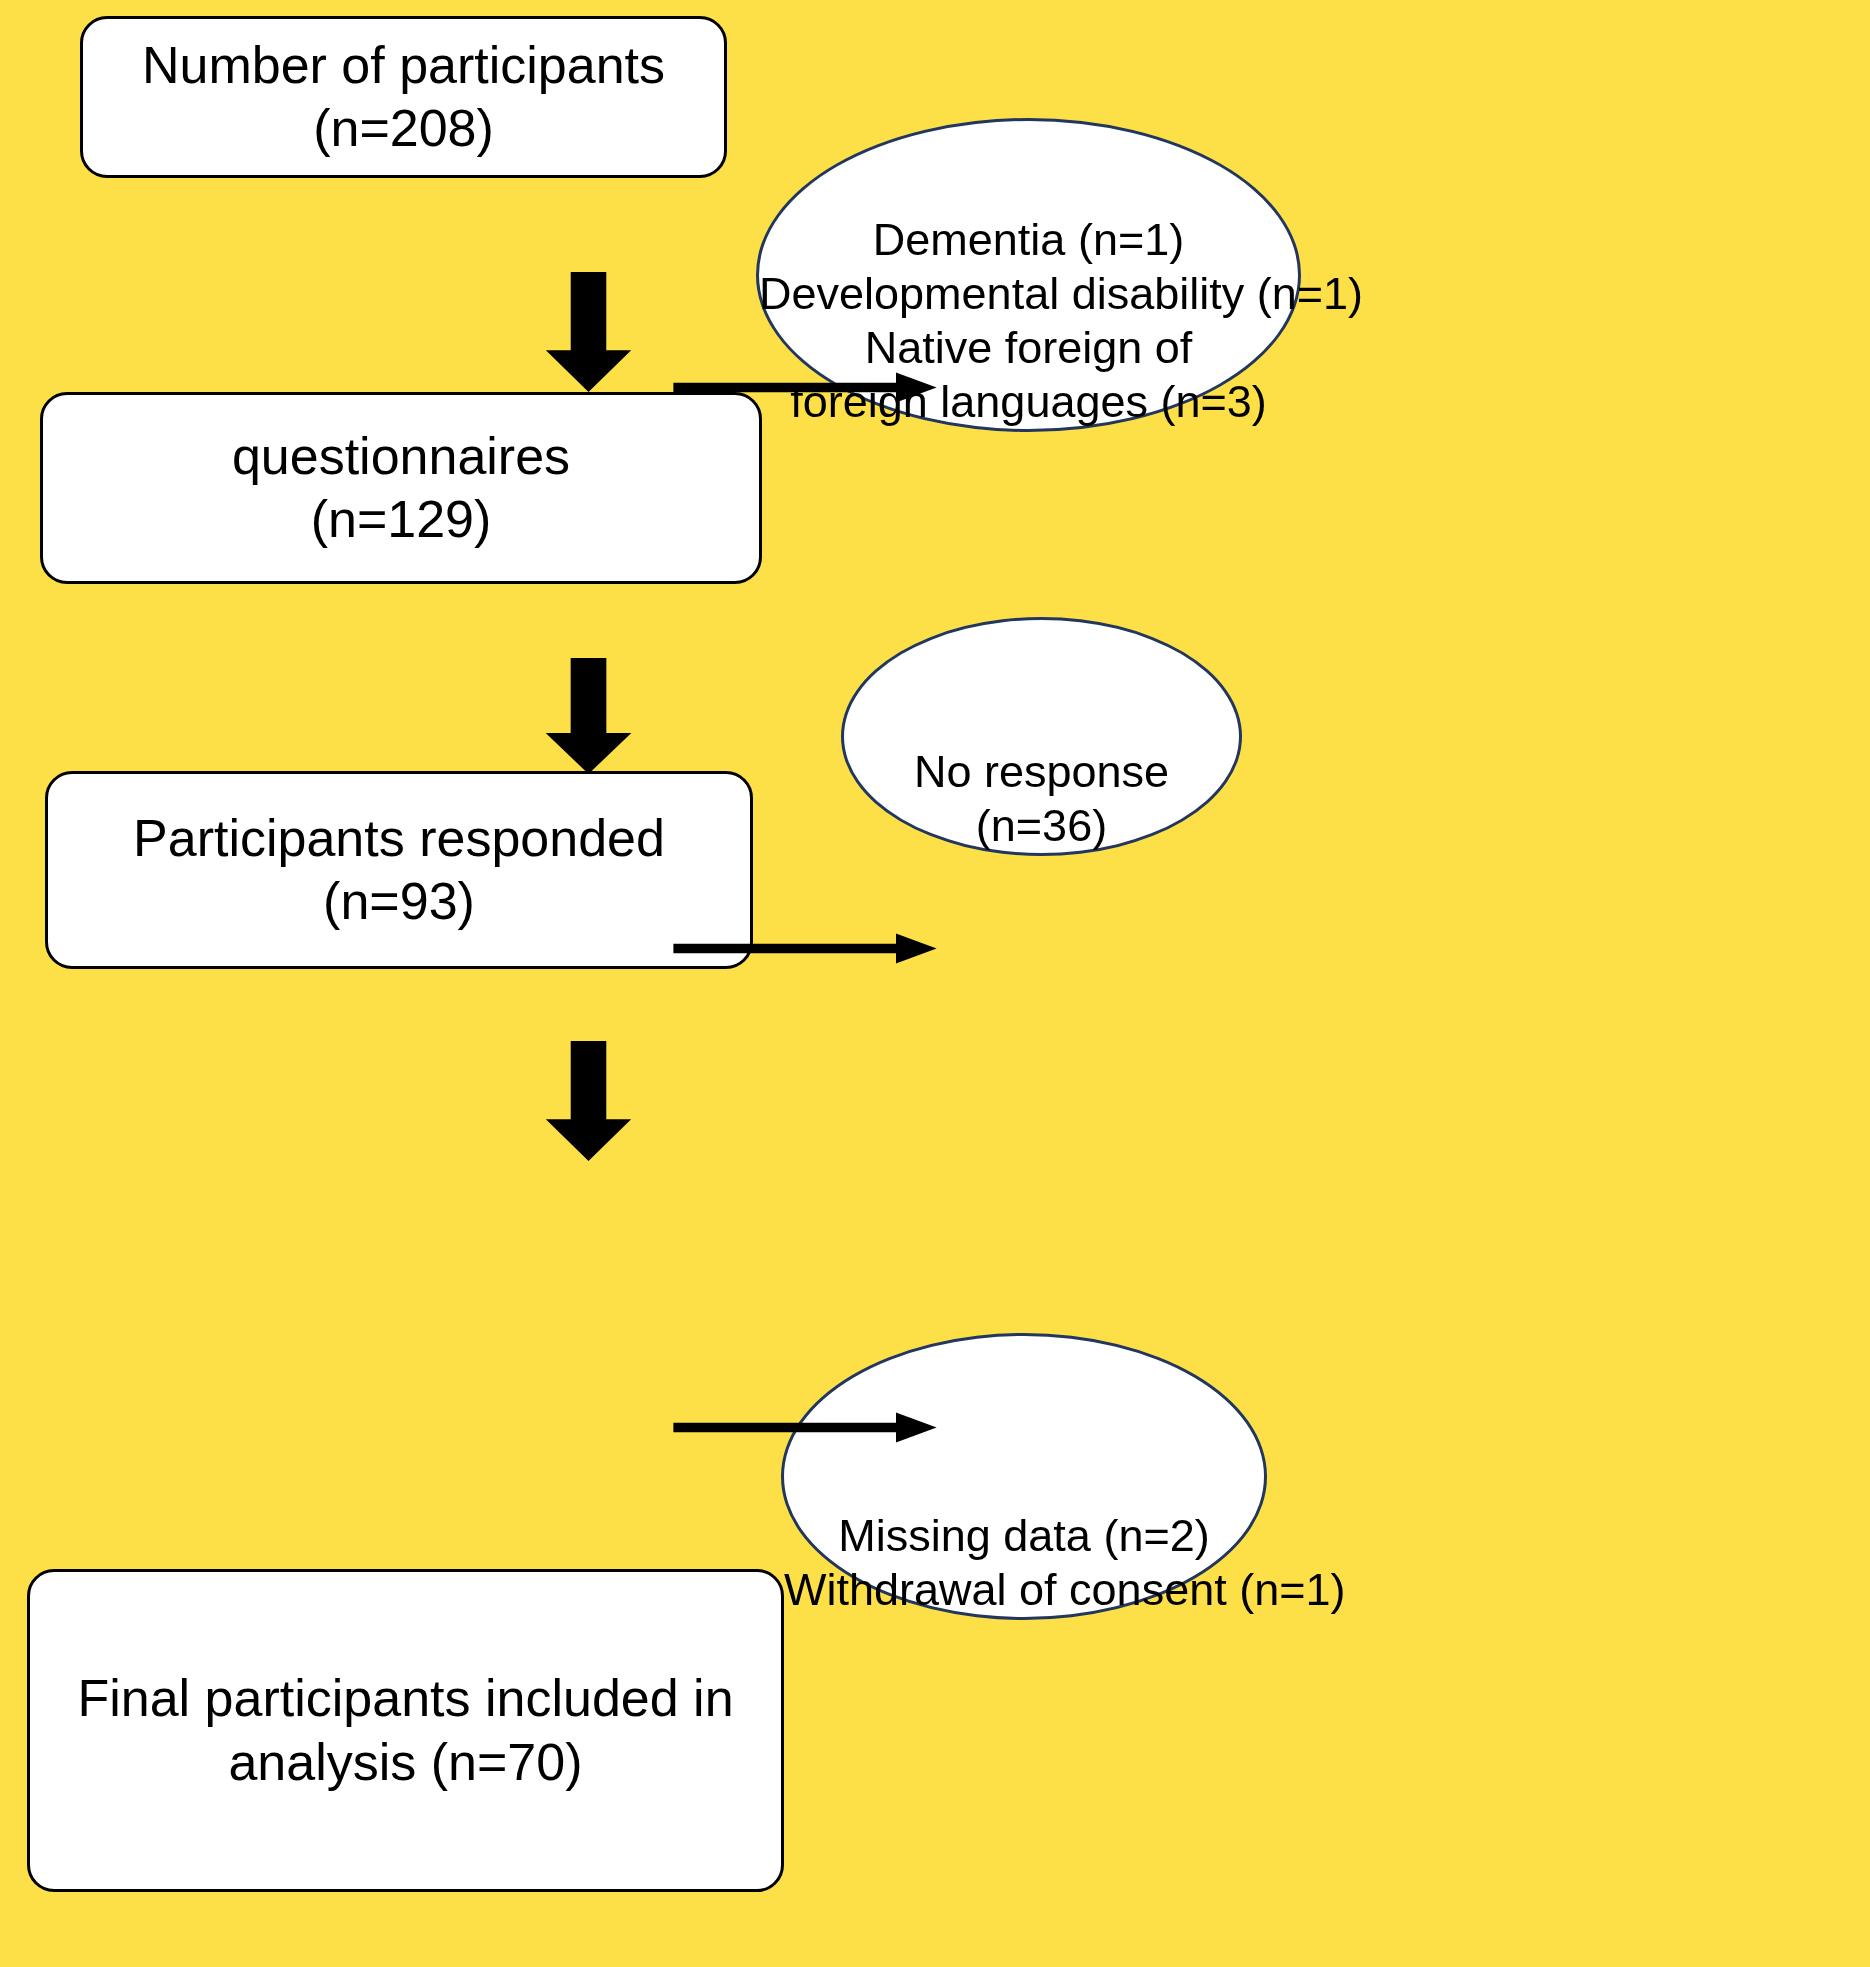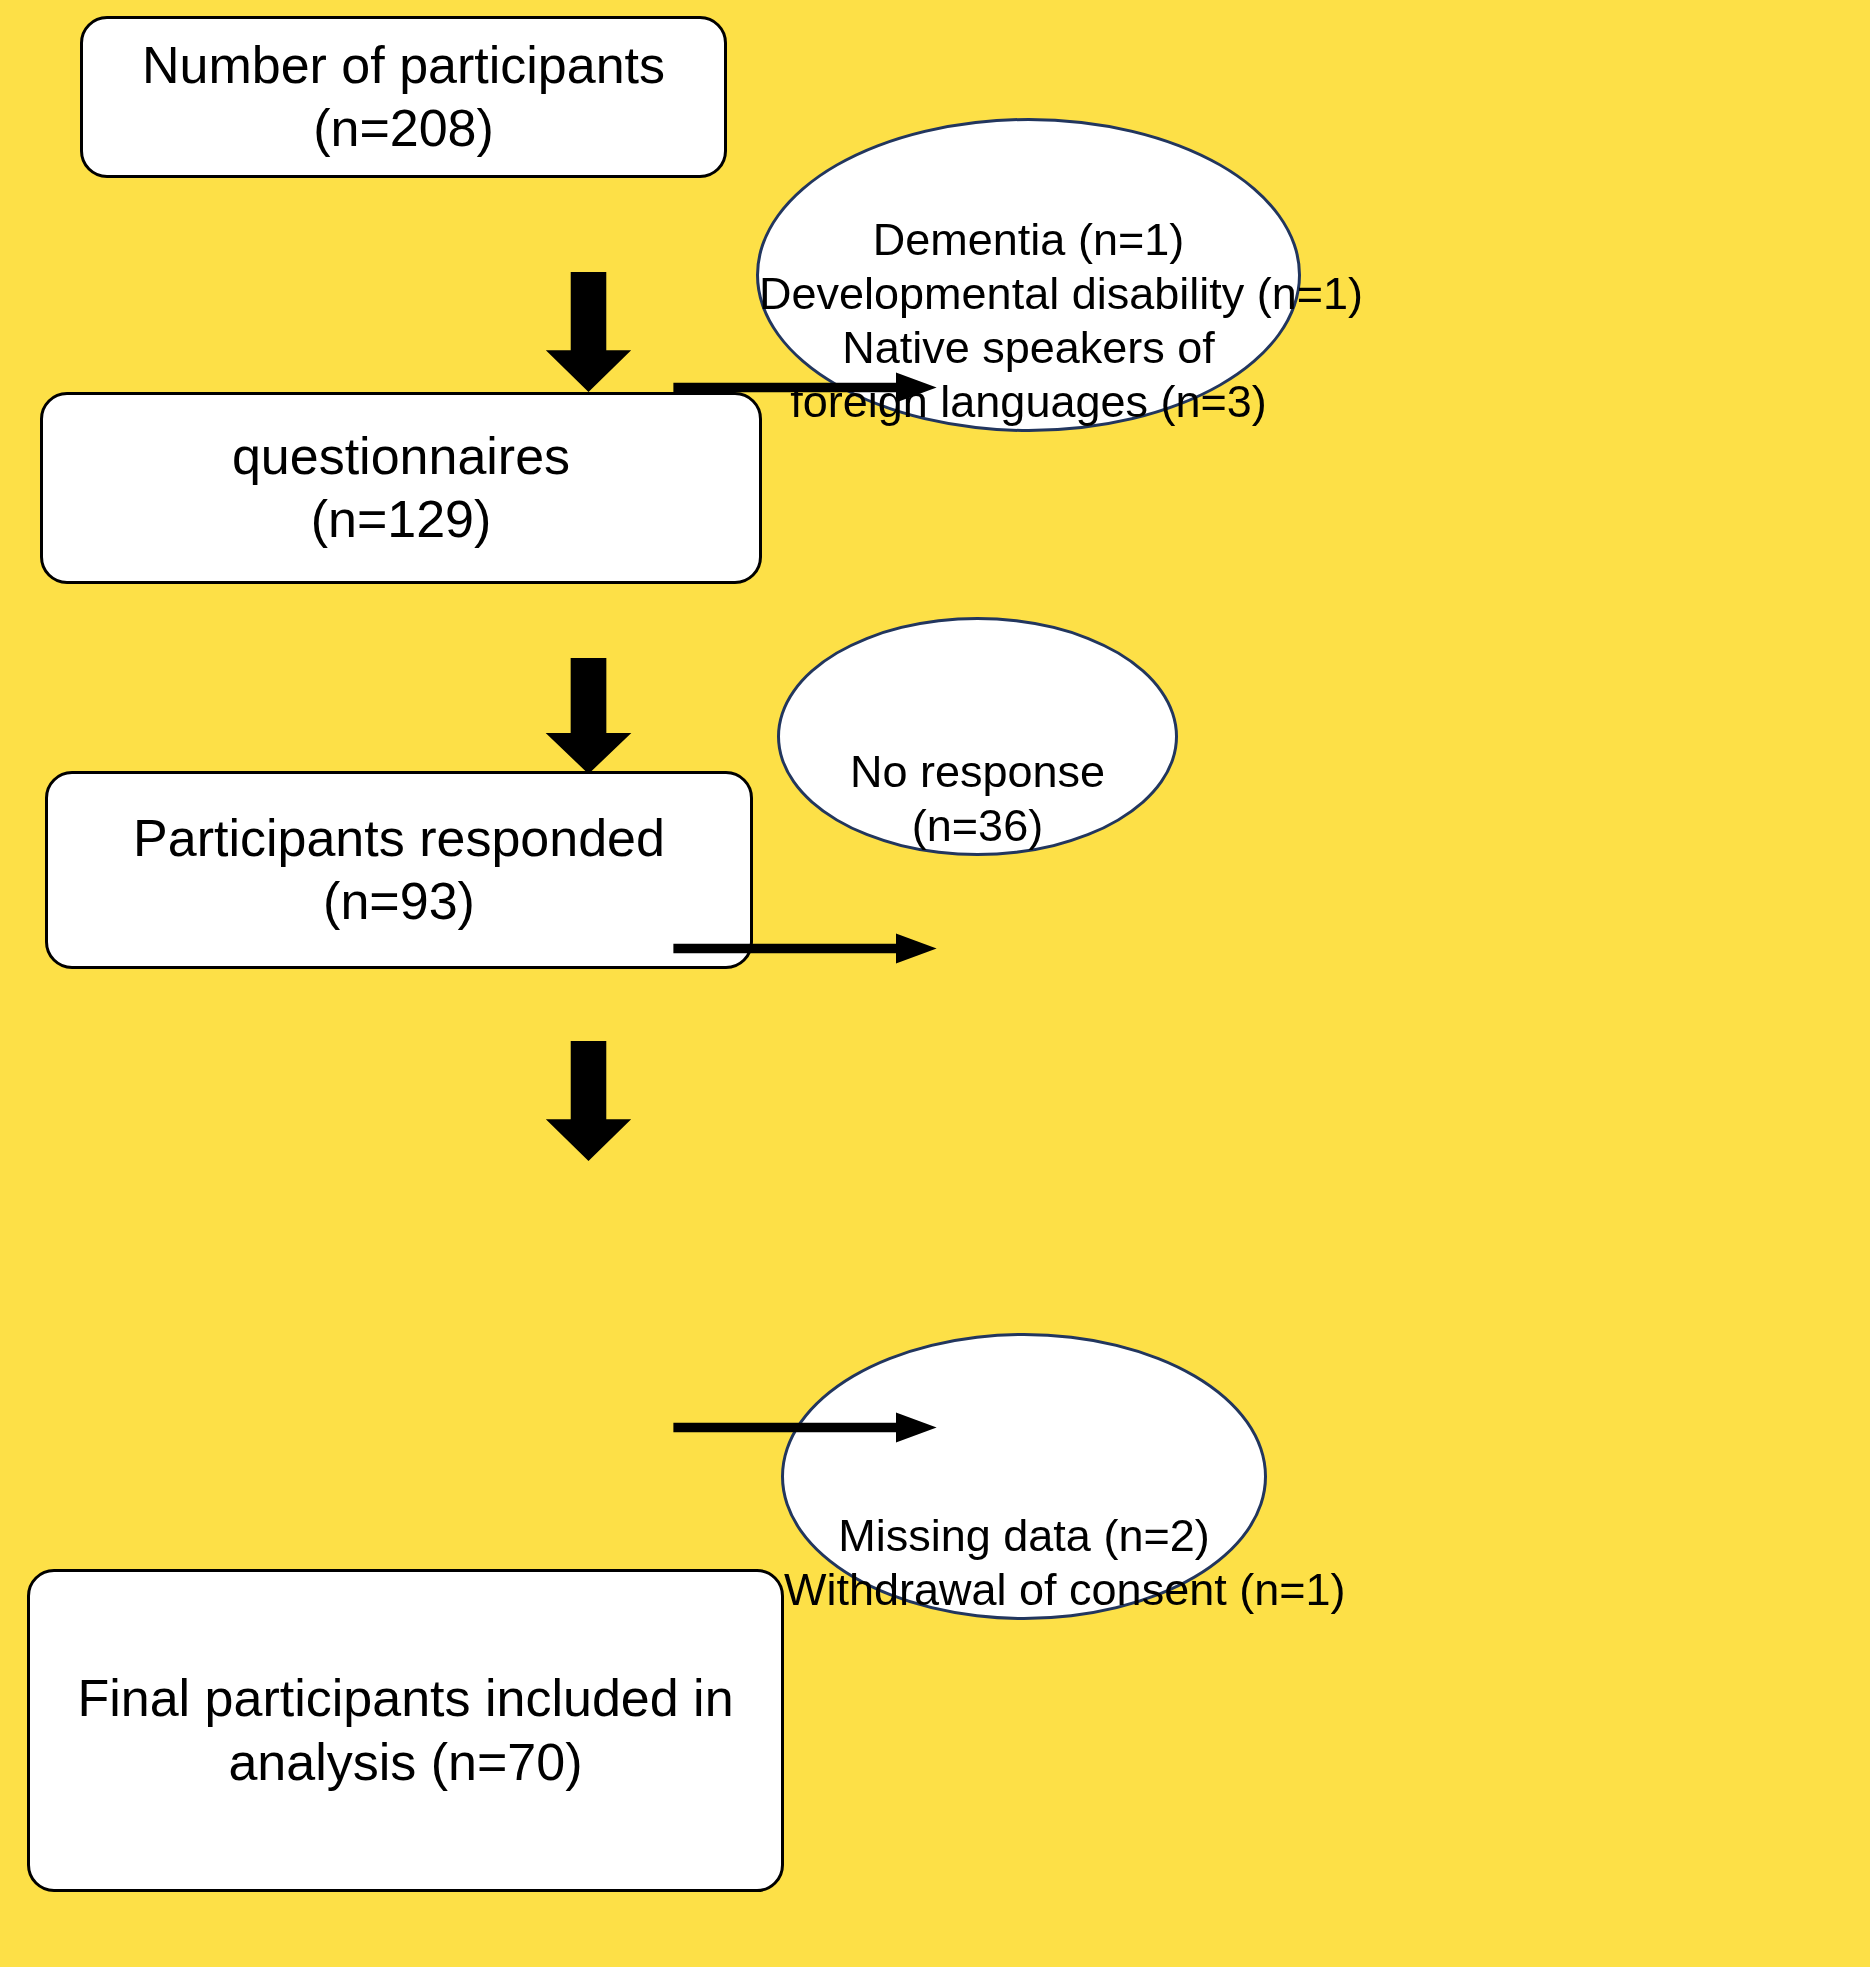--- a/index.html
+++ b/index.html
@@ -100,26 +100,26 @@
     <div class="lines">
       <span class="line">Final participants included in</span>
       <span class="line">analysis (n=70)</span>
     </div>
   </div>
 
   <div class="ellipse" style="left:756px; top:118px; width:545px; height:314px;">
     <div class="lines">
       <span class="line">Dementia (n=1)</span>
       <span class="line">Developmental disability (n=1)</span>
-      <span class="line">Native speakers of</span>
+      <span class="line">Native foreign of</span>
       <span class="line">foreign languages (n=3)</span>
     </div>
   </div>
 
-  <div class="ellipse" style="left:777px; top:617px; width:401px; height:239px;">
+  <div class="ellipse" style="left:841px; top:617px; width:401px; height:239px;">
     <div class="lines">
       <span class="line">No response</span>
       <span class="line">(n=36)</span>
     </div>
   </div>
 
   <div class="ellipse" style="left:781px; top:1333px; width:486px; height:287px;">
     <div class="lines">
       <span class="line">Missing data (n=2)</span>
       <span class="line">Withdrawal of consent (n=1)</span>

